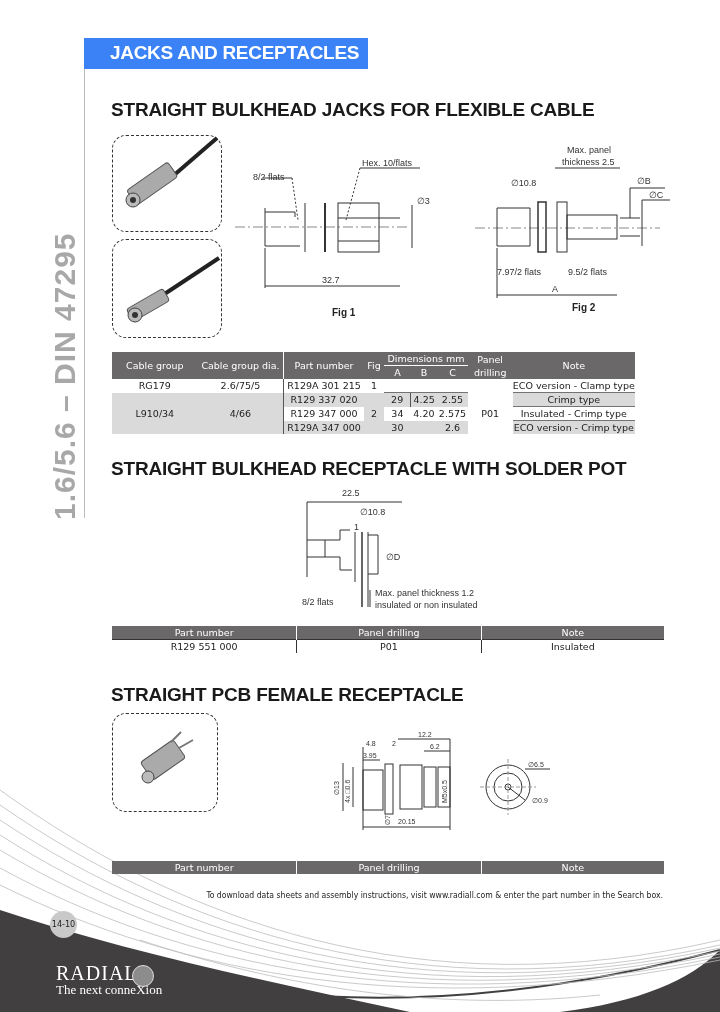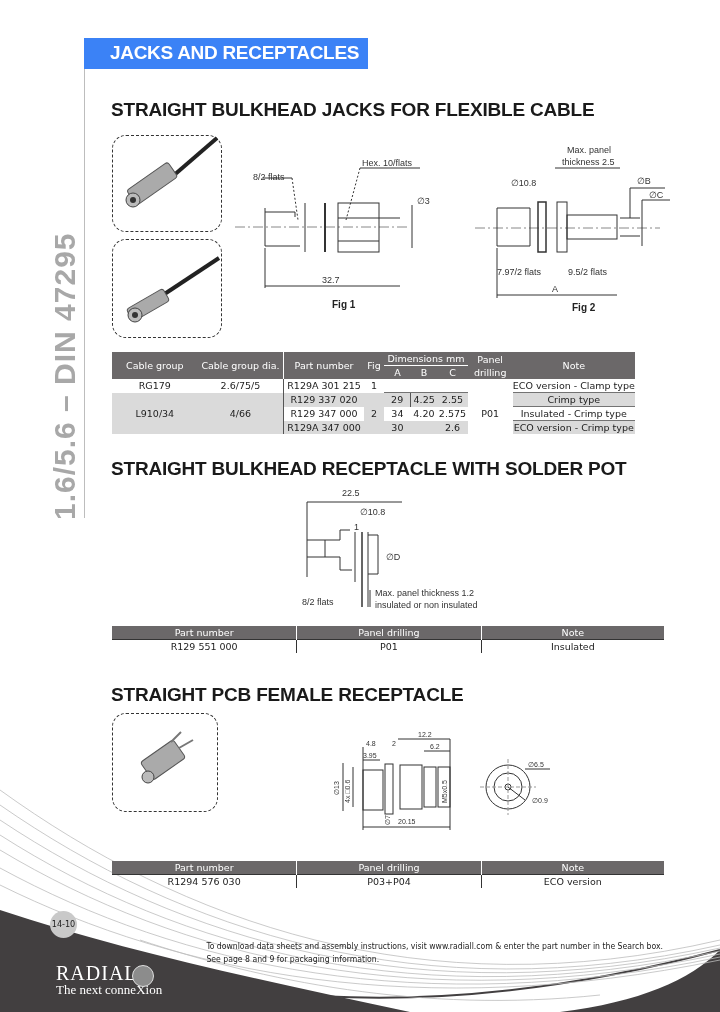--- a/index.html
+++ b/index.html
@@ -13,21 +13,21 @@
   .section-title { position: absolute; left: 111px; font-family: "Liberation Sans", sans-serif; font-weight: bold; font-size: 19px; color: #1a1a1a; letter-spacing: -0.2px; white-space: nowrap; }
   .photo { position: absolute; border: 1.5px dashed #333; border-radius: 14px; background: #fff; }
   .cap { position: absolute; font-family: "Liberation Sans", sans-serif; font-size: 10px; font-weight: bold; color: #222; }
   .dl { font-family: "Liberation Sans", sans-serif; font-size: 9px; fill: #333; }
   table.spec { position: absolute; border-collapse: collapse; font-family: "DejaVu Sans", sans-serif; font-size: 9.5px; }
   table.spec th { background: #6b6869; color: #fff; font-weight: normal; text-align: center; padding: 0; line-height: 13px; border-left: 1px solid #fff; }
   table.spec td { text-align: center; padding: 0; line-height: 13px; height: 13px; }
   .t1 td.g { background: #dadada; }
   .t1 .bl { border-left: 1px solid #555; }
   .t1 .bt { border-top: 1px solid #737373; }
-  .footer-text { position: absolute; right: 57px; top: 940px; text-align: left; font-size: 8.6px; line-height: 12.5px; color: #222; white-space: nowrap; }
+  .footer-text { position: absolute; right: 57px; top: 889px; text-align: center; font-size: 8.6px; line-height: 12.5px; color: #222; white-space: nowrap; }
   .page-badge { position: absolute; left: 50px; top: 911px; width: 27px; height: 27px; border-radius: 50%; background: #c9c9c9; font-size: 9px; color: #222; text-align: center; line-height: 27px; }
   .logo { position: absolute; left: 56px; top: 962px; color: #fff; }
   .logo .name { font-family: "Liberation Serif", serif; font-size: 20px; letter-spacing: 1px; }
   .logo .tag { font-family: Liberation Serif, serif; font-size: 13px; margin-top: -3px; }
   .logo-emblem { position: absolute; left: 132px; top: 965px; width: 20px; height: 20px; border-radius: 50%; background: #8c8c8c; border: 1px solid #ddd; }
 </style>
 </head>
 <body>
 
 <svg class="abs" style="left:0;top:780px" width="720" height="232" viewBox="0 0 720 232">
@@ -92,21 +92,21 @@
     <line x1="33" y1="38" x2="62" y2="38"></line>
       <polyline points="62,38 68,80" stroke-dasharray="2 2"></polyline>
     <line x1="130" y1="28" x2="190" y2="28"></line>
       <polyline points="130,28 116,80" stroke-dasharray="2 2"></polyline>
   </g>
   <text class="dl" x="23" y="40">8/2 flats</text>
   <text class="dl" x="132" y="26">Hex. 10/flats</text>
   <text class="dl" x="187" y="64">∅3</text>
   <text class="dl" x="92" y="143">32.7</text>
 </svg>
-<div class="cap" style="left:332px;top:299px">Fig 1</div>
+<div class="cap" style="left:332px;top:307px">Fig 1</div>
 
 <svg class="abs" style="left:470px;top:140px" width="200" height="165">
   <g stroke="#333" fill="none" stroke-width="1">
     <line x1="5" y1="88" x2="190" y2="88" stroke="#888" stroke-dasharray="10 3 2 3"></line>
     <polyline points="27,68 27,106 60,106"></polyline>
       <polyline points="27,68 60,68 60,106"></polyline>
     <rect x="68" y="62" width="8" height="50" stroke-width="1.5"></rect>
     <rect x="87" y="62" width="10" height="50"></rect>
     <rect x="97" y="75" width="50" height="24"></rect>
     <line x1="150" y1="78" x2="170" y2="78"></line>
@@ -270,31 +270,25 @@
   <text class="dl" x="222" y="78" style="font-size:7px">∅0.9</text>
 </svg>
 
 <table class="spec" style="left:112px;top:861px;width:552px">
   <tbody>
       <tr>
     <th style="width:185px;border-left:none">Part number</th>
     <th style="width:184px">Panel drilling</th>
     <th style="width:183px">Note</th>
   </tr>
-  <tr style="border-top:1px solid #333">
-    <td>R1294 576 030</td>
-    <td style="border-left:1px solid #333">P03+P04</td>
-    <td style="border-left:1px solid #333">ECO version</td>
-  </tr>
 </tbody>
   </table>
 
 <div class="footer-text">
   <div>To download data sheets and assembly instructions, visit www.radiall.com &amp; enter the part number in the Search box.</div>
-  <div>See page 8 and 9 for packaging information.</div>
 </div>
 
 <div class="page-badge">14-10</div>
 
 <div class="logo">
   <div class="name">RADIALL</div>
   <div class="tag">The next conneXion</div>
 </div>
 <div class="logo-emblem"></div>
 

